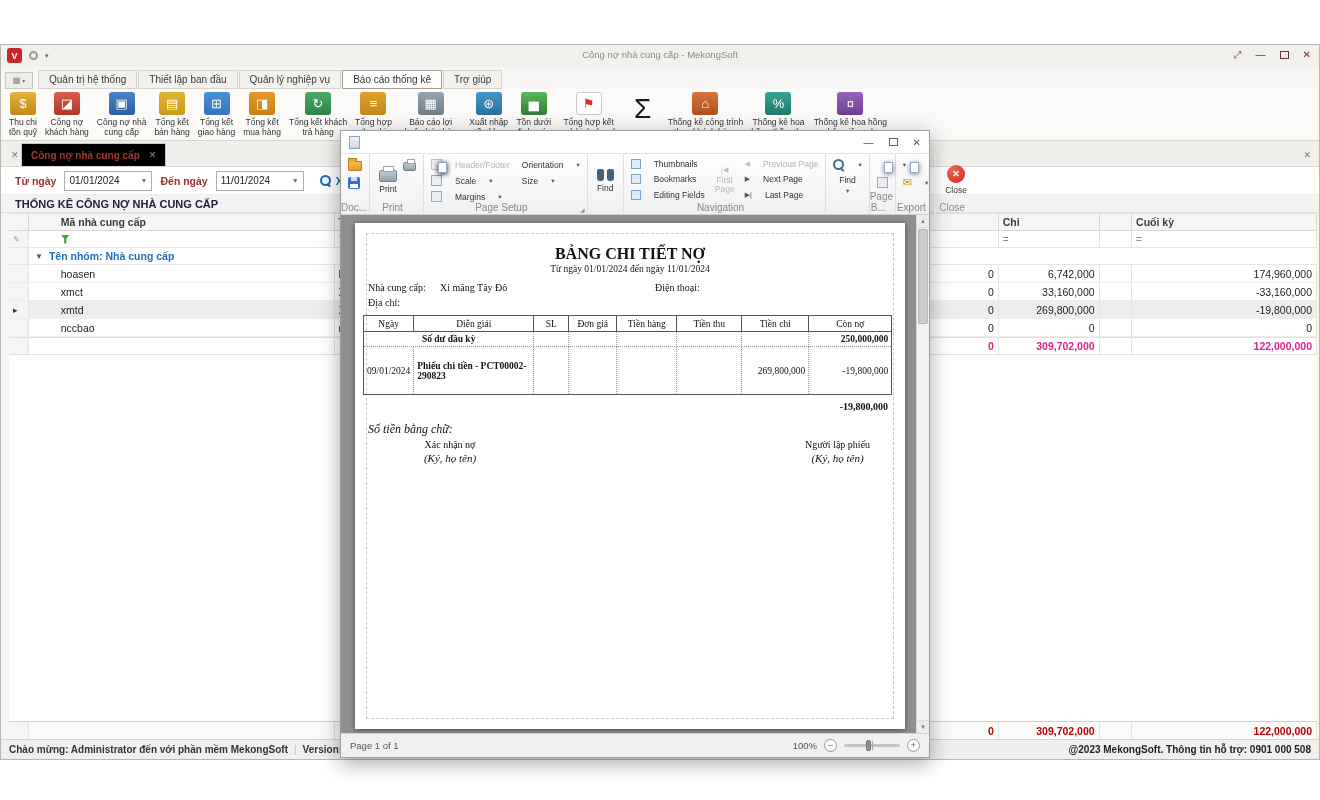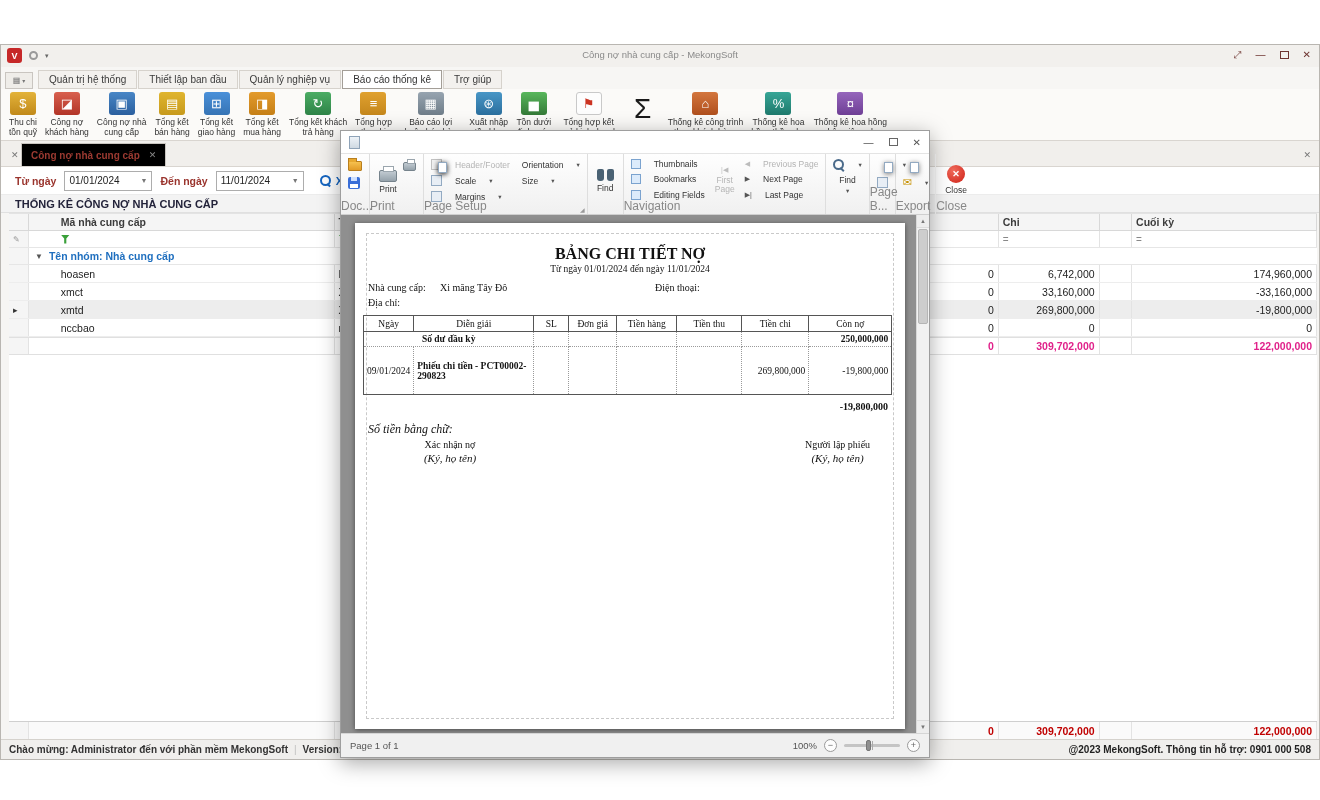--- a/index.html
+++ b/index.html
@@ -92,21 +92,21 @@
   
   .dlg{position:absolute;left:340px;top:130px;width:590px;height:628px;background:#fff;border:1px solid #9e9e9e;box-shadow:0 5px 20px rgba(0,0,0,.35);z-index:20;display:flex;flex-direction:column;}
   .dlg-title{height:22px;position:relative;display:flex;align-items:center;padding:0 8px;background:#fff;}
   .dlg-ic{width:11px;height:13px;background:linear-gradient(#eef3f8,#cfd9e2);border:1px solid #8fa3b8;z-index:1;}
   .dlg-title-text{position:absolute;left:0;right:0;text-align:center;font-size:10.5px;color:#444;}
   .dlg-btns{margin-left:auto;display:flex;gap:15px;align-items:center;color:#555;font-size:10px;z-index:1;}
   .db-restore{width:9px;height:8px;border:1.5px solid #666;}
 
   .dlg-toolbar{height:62px;border-top:1px solid #e4e4e4;border-bottom:1px solid #cfcfcf;background:linear-gradient(#fefefe,#f0f0f0);display:flex;font-size:8.5px;color:#333;}
   .tbg{position:relative;border-right:1px solid #dedede;padding:3px 5px 12px 5px;display:flex;}
-  .tbg-label{position:absolute;bottom:0;left:0;right:8px;text-align:left;font-size:12px;color:#888;padding-bottom:1px;}
+  .tbg-label{position:absolute;bottom:0;left:0;right:8px;text-align:center;font-size:10px;color:#888;padding-bottom:1px;}
   .launcher{position:absolute;right:2px;bottom:1px;font-size:6px;color:#999;}
   .colstack{display:flex;flex-direction:column;justify-content:flex-start;gap:3px;}
   .mini-btn{height:15px;display:flex;align-items:center;gap:13px;padding:0 2px;white-space:nowrap;}
   .mini-btn.disabled{color:#b3b3b3;}
   .big-btn{display:flex;flex-direction:column;align-items:center;justify-content:center;gap:2px;padding:1px 4px;white-space:nowrap;}
   .crt{font-size:6.5px;color:#555;}
   .mi{width:11px;height:11px;display:inline-block;background:#e8eef5;border:1px solid #93aac2;flex:none;}
   .mi.page{width:9px;height:11px;background:#fff;}
   .mi.dis{background:#f1f1f1;border-color:#c2c2c2;}
   .mi.tgl{background:#dcebfb;border-color:#7ba3cf;width:10px;height:10px;}

